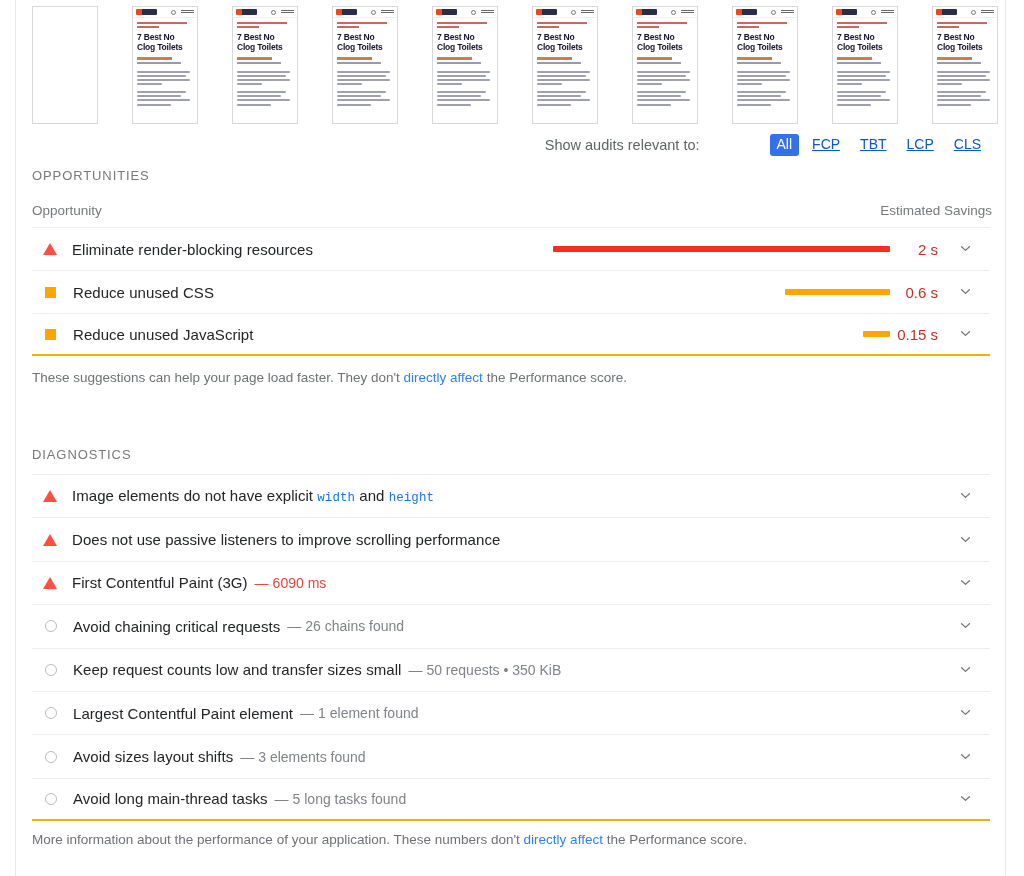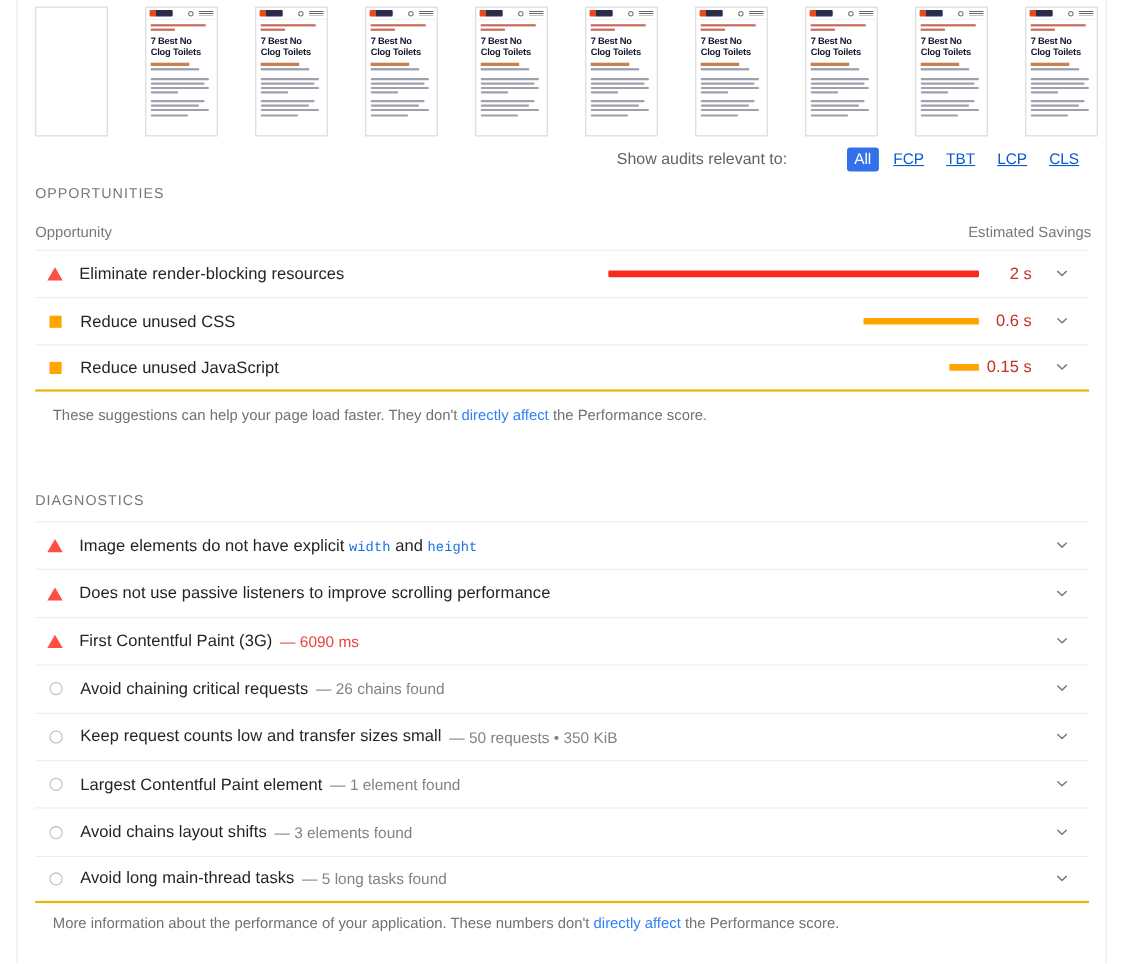--- a/index.html
+++ b/index.html
@@ -90,21 +90,21 @@
   .tb-line.w45 { width: 45%; }
   .tb-line.w60 { width: 60%; }
 
   
   .filters {
     position: absolute;
     right: 36px; top: 134px;
     display: flex; align-items: center; gap: 0;
     font-size: 14.5px; color: #5f6368;
   }
-  .filters-label { margin-right: 6px; color: #5f6368; font-size: 14.5px; }
+  .filters-label { margin-right: 22px; color: #5f6368; font-size: 14.5px; }
   .pill {
     font-size: 14px;
     padding: 1px 7px 2px 7px;
     border-radius: 3px;
     margin-right: 6px;
     color: #0b57d0;
     text-decoration: underline;
     cursor: pointer;
     line-height: 19px;
   }
@@ -231,21 +231,20 @@
     margin-top: -7px;
     flex: 0 0 auto;
   }
   .chev svg { display: block; }
 
   .footnote {
     position: absolute;
     left: 32px;
     font-size: 13.5px;
     color: #6e7176;
-    margin-left: 16px;
   }
   .footnote a { color: #2d7ff9; text-decoration: none; }
   #opp-note { top: 370px; }
   #diag-note { top: 832px; }
 </style>
 </head>
 <body>
 
 <div class="page">
 
@@ -626,21 +625,21 @@
         <span class="row-sub"><span class="dash">—</span>1 element found</span>
         <span class="spacer"></span>
         <span class="chev">
           <svg width="13" height="13" viewBox="0 0 13 13">
             <path d="M2.6 4.7 L6.5 8.4 L10.4 4.7" fill="none" stroke="#75777b" stroke-width="1.3" stroke-linecap="round" stroke-linejoin="round"></path>
           </svg>
         </span>
       </div>
       <div class="row">
         <span class="ico circ"></span>
-        <span class="row-title">Avoid chains layout shifts</span>
+        <span class="row-title">Avoid sizes layout shifts</span>
         <span class="row-sub"><span class="dash">—</span>3 elements found</span>
         <span class="spacer"></span>
         <span class="chev">
           <svg width="13" height="13" viewBox="0 0 13 13">
             <path d="M2.6 4.7 L6.5 8.4 L10.4 4.7" fill="none" stroke="#75777b" stroke-width="1.3" stroke-linecap="round" stroke-linejoin="round"></path>
           </svg>
         </span>
       </div>
       <div class="row">
         <span class="ico circ"></span>

